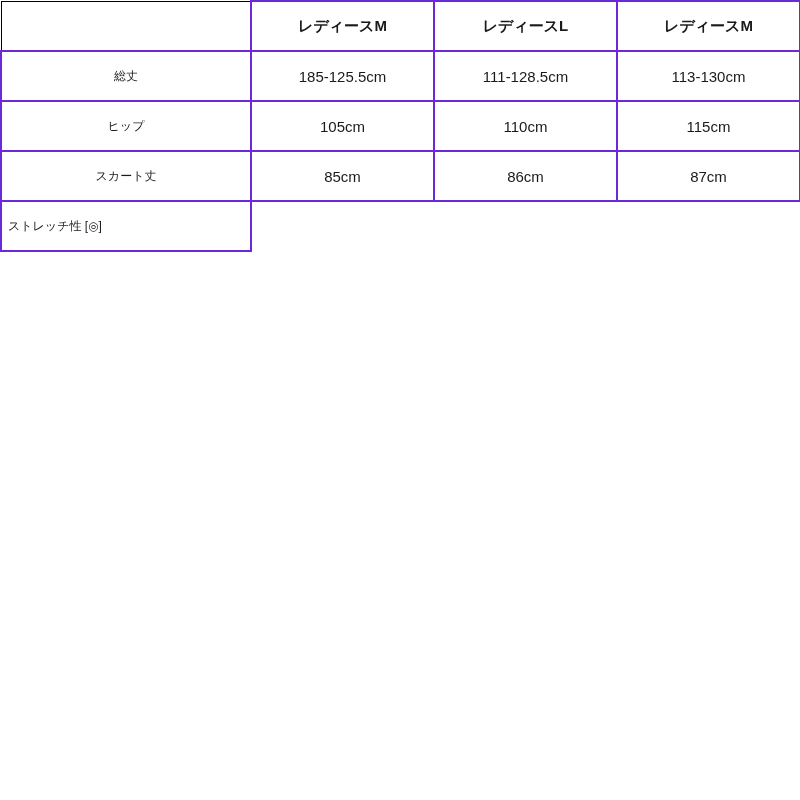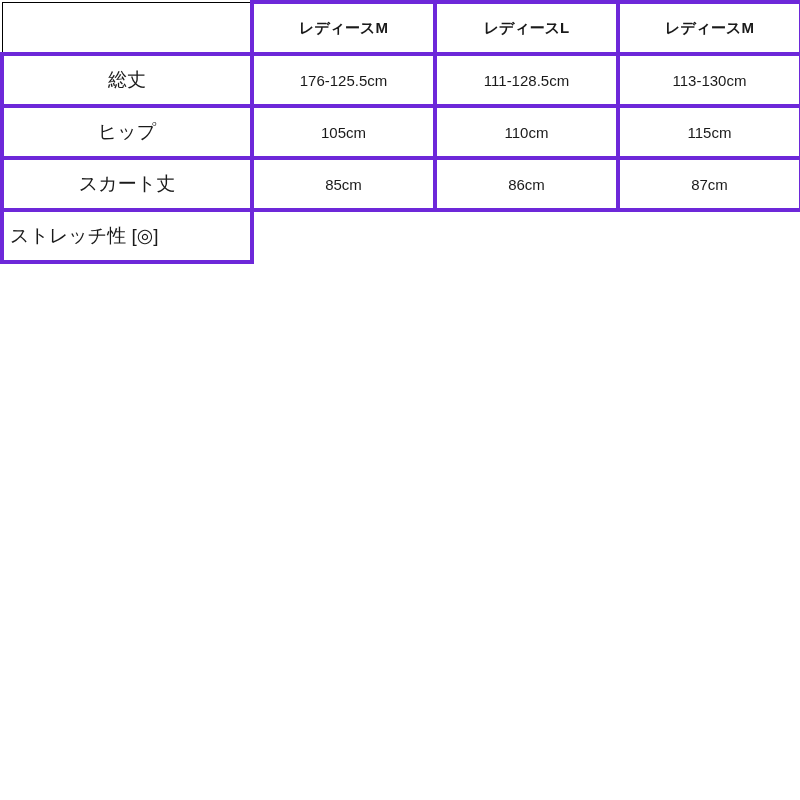--- a/index.html
+++ b/index.html
@@ -13,39 +13,39 @@
   #size-table {
     border-collapse: collapse;
     table-layout: fixed;
     width: 800px;
     border-spacing: 0;
   }
   #size-table col.label-col { width: 250px; }
   #size-table col.size-col { width: 183px; }
   #size-table td,
   #size-table th {
-    border: 4px solid #6d28d9;
+    border: 2px solid #6d28d9;
     height: 48px;
     padding: 0 6px;
     text-align: center;
     vertical-align: middle;
     font-size: 15px;
     color: #1a1a1a;
     font-weight: normal;
     background: #ffffff;
   }
   #size-table thead th.corner-cell {
     border: 1px solid #000000;
   }
   #size-table thead th.size-head {
     font-weight: bold;
     font-size: 15px;
   }
   #size-table tbody td.row-label {
-    font-size: 19px;
+    font-size: 12px;
   }
   #size-table tbody tr.last-row td.row-label {
     text-align: left;
   }
   
   #size-table tbody tr.last-row td.empty-cell {
     border: none;
     background: #ffffff;
   }
   .filler {
@@ -67,21 +67,21 @@
     <tr>
       <th class="corner-cell"></th>
       <th class="size-head">レディースM</th>
       <th class="size-head">レディースL</th>
       <th class="size-head">レディースM</th>
     </tr>
   </thead>
   <tbody>
     <tr>
       <td class="row-label">総丈</td>
-      <td>176-125.5cm</td>
+      <td>185-125.5cm</td>
       <td>111-128.5cm</td>
       <td>113-130cm</td>
     </tr>
     <tr>
       <td class="row-label">ヒップ</td>
       <td>105cm</td>
       <td>110cm</td>
       <td>115cm</td>
     </tr>
     <tr>

